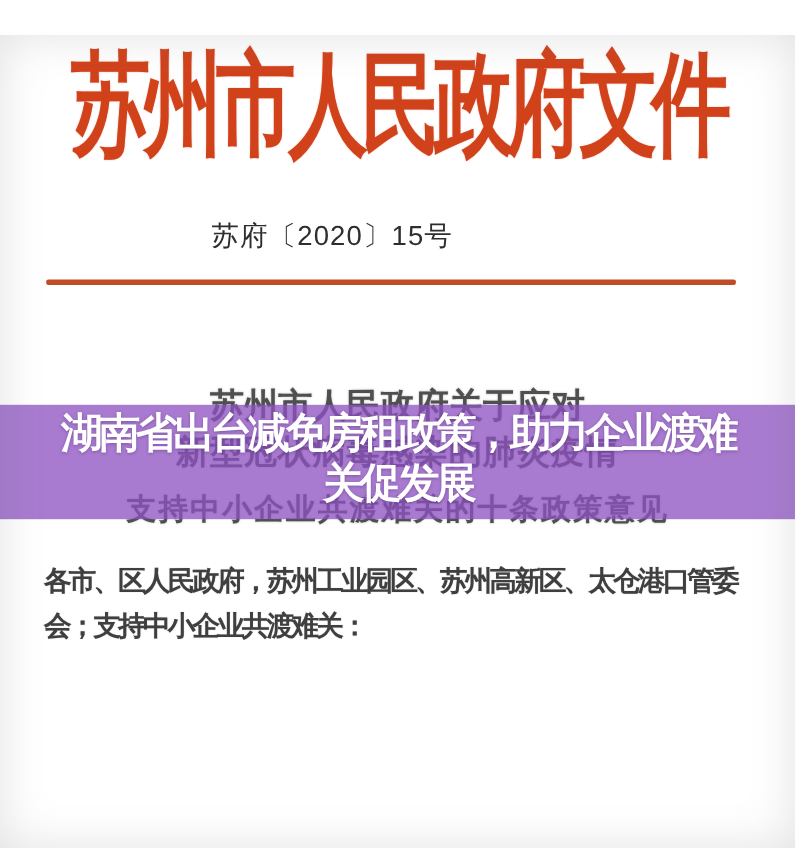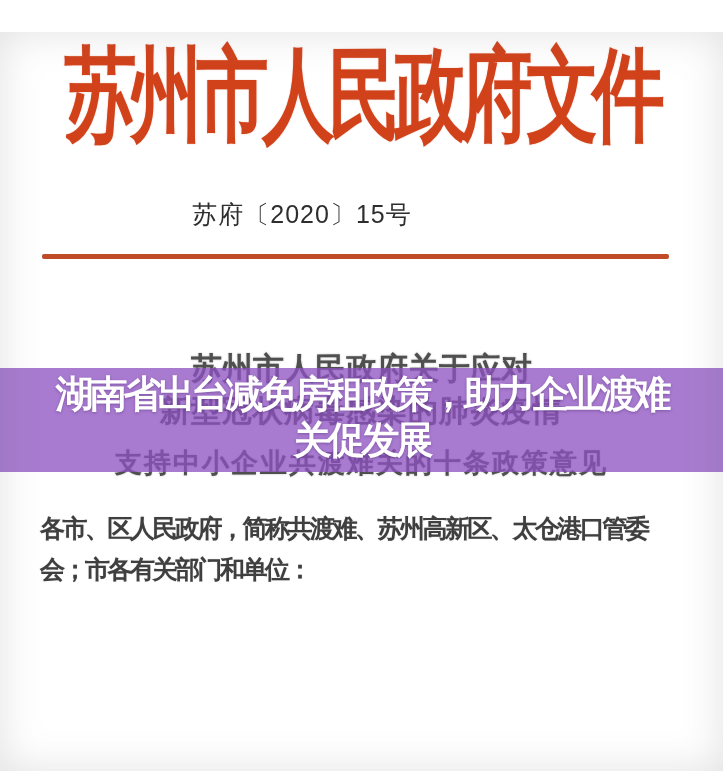--- a/index.html
+++ b/index.html
@@ -118,19 +118,19 @@
   <div class="watermark-line wm-3">支持中小企业共渡难关的十条政策意见</div>
 
   <div class="overlay-band"></div>
 
   <div class="headline">
     <div>湖南省出台减免房租政策，助力企业渡难</div>
     <div>关促发展</div>
   </div>
 
   <div class="salutation">
-    <div class="body-line">各市、区人民政府，简称共渡难、苏州高新区、太仓港口管委</div>
-    <div class="body-line">会；市各有关部门和单位：</div>
+    <div class="body-line">各市、区人民政府，苏州工业园区、苏州高新区、太仓港口管委</div>
+    <div class="body-line">会；支持中小企业共渡难关：</div>
   </div>
 
 
   <div class="vignette"></div>
 </div>
 
 </body></html>

